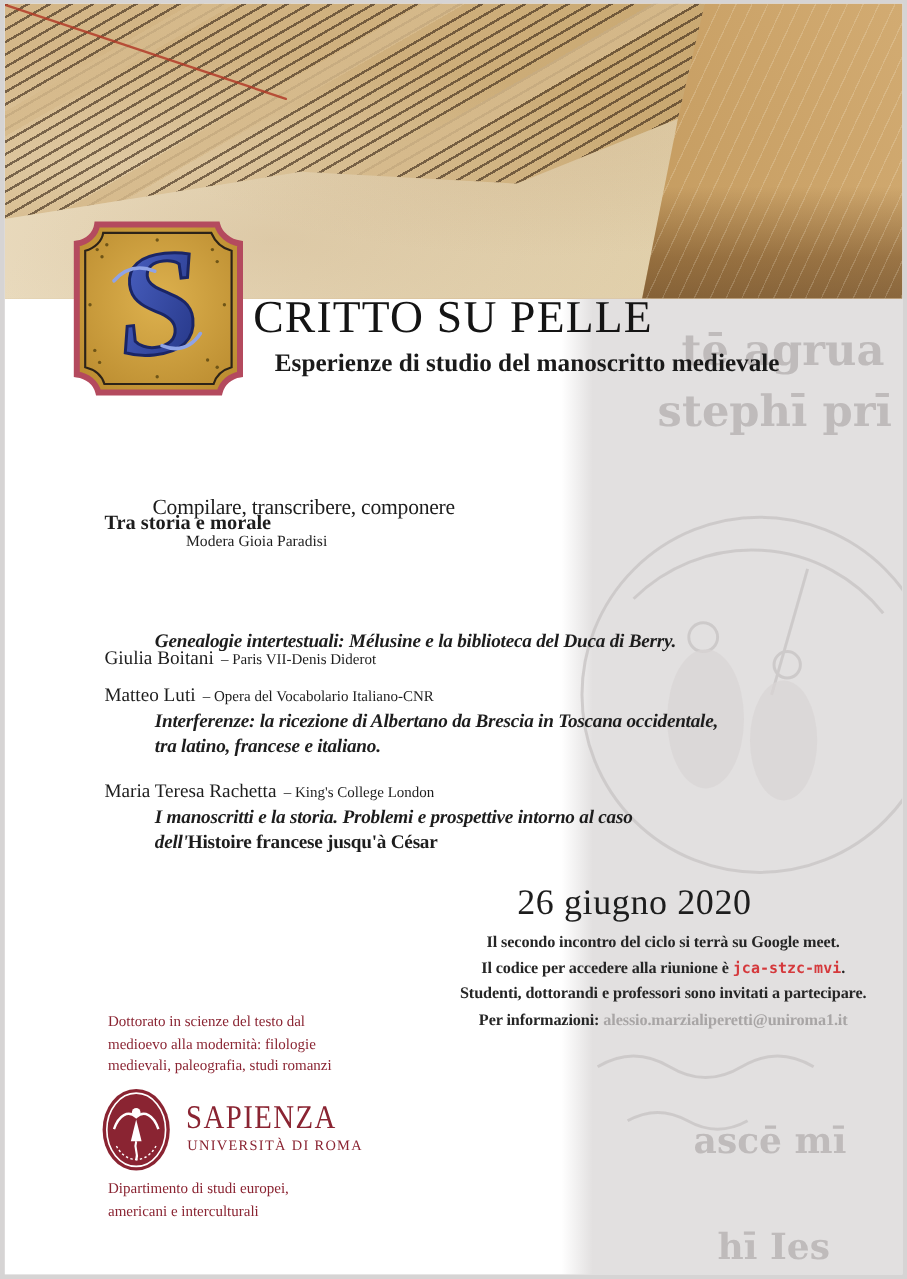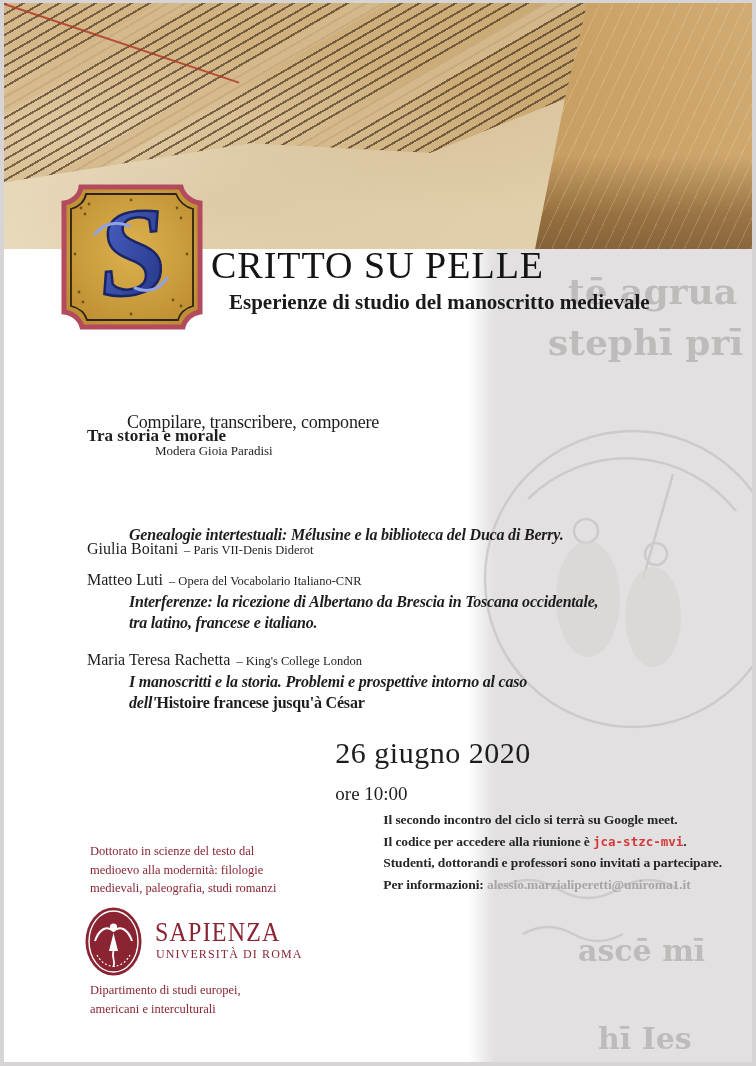--- a/index.html
+++ b/index.html
@@ -56,21 +56,21 @@
   .talk1{left:87px;top:503px;margin-top:36px;}
   .talk2{left:87px;top:570px;}
   .talk3{left:87px;top:650px;}
   .abstract{font-style:italic;font-size:16px;line-height:21px;letter-spacing:-0.2px;font-weight:bold;}
   .ab1{left:129px;top:524px;}
   .ab2{left:129px;top:591px;}
   .ab3{left:129px;top:671px;}
   .roman{font-style:normal;}
 
   
-  .event{position:absolute;right:34px;top:738px;text-align:left;z-index:3;}
+  .event{position:absolute;right:34px;top:738px;text-align:center;z-index:3;}
   .e-date{font-size:30px;line-height:30px;letter-spacing:.5px;}
   .e-time{font-size:19px;line-height:19px;margin:16px 45px 0 0;}
   .e-info{margin-top:6px;font-size:13.5px;font-weight:bold;line-height:21.5px;letter-spacing:-0.1px;color:#262626;margin-left:48px;}
   .meet-code{font-family:"DejaVu Sans Mono",monospace;font-size:12.5px;font-weight:bold;letter-spacing:0;}
   .email{font-weight:bold;}
 
   
   .maroon{color:#8a2432;}
   .f-doc{left:90px;top:842px;font-size:12.5px;line-height:18.7px;}
   .seal{left:85px;top:907px;width:57px;height:69px;}
@@ -175,21 +175,20 @@
     <span>Maria Teresa Rachetta</span><span class="aff">– King's College London</span>
   </div>
   <div class="abs abstract ab3">
     <div>I manoscritti e la storia. Problemi e prospettive intorno al caso</div>
     <div><span>dell'</span><span class="roman">Histoire francese jusqu'à César</span>
     </div>
   </div>
 
   <div class="event">
     <div class="e-date">26 giugno 2020</div>
-    <div class="e-time">ore 10:00</div>
     <div class="e-info">
       <div>Il secondo incontro del ciclo si terrà su Google meet.</div>
       <div><span>Il codice per accedere alla riunione è </span><span class="meet-code" style="color:#d5393c">jca-stzc-mvi</span><span>.</span></div>
       <div>Studenti, dottorandi e professori sono invitati a partecipare.</div>
       <div><span>Per informazioni: </span><span class="email" style="color:#a8a5a5">alessio.marzialiperetti@uniroma1.it</span></div>
     </div>
   </div>
 
   <div class="abs maroon f-doc">
     <div>Dottorato in scienze del testo dal</div>

